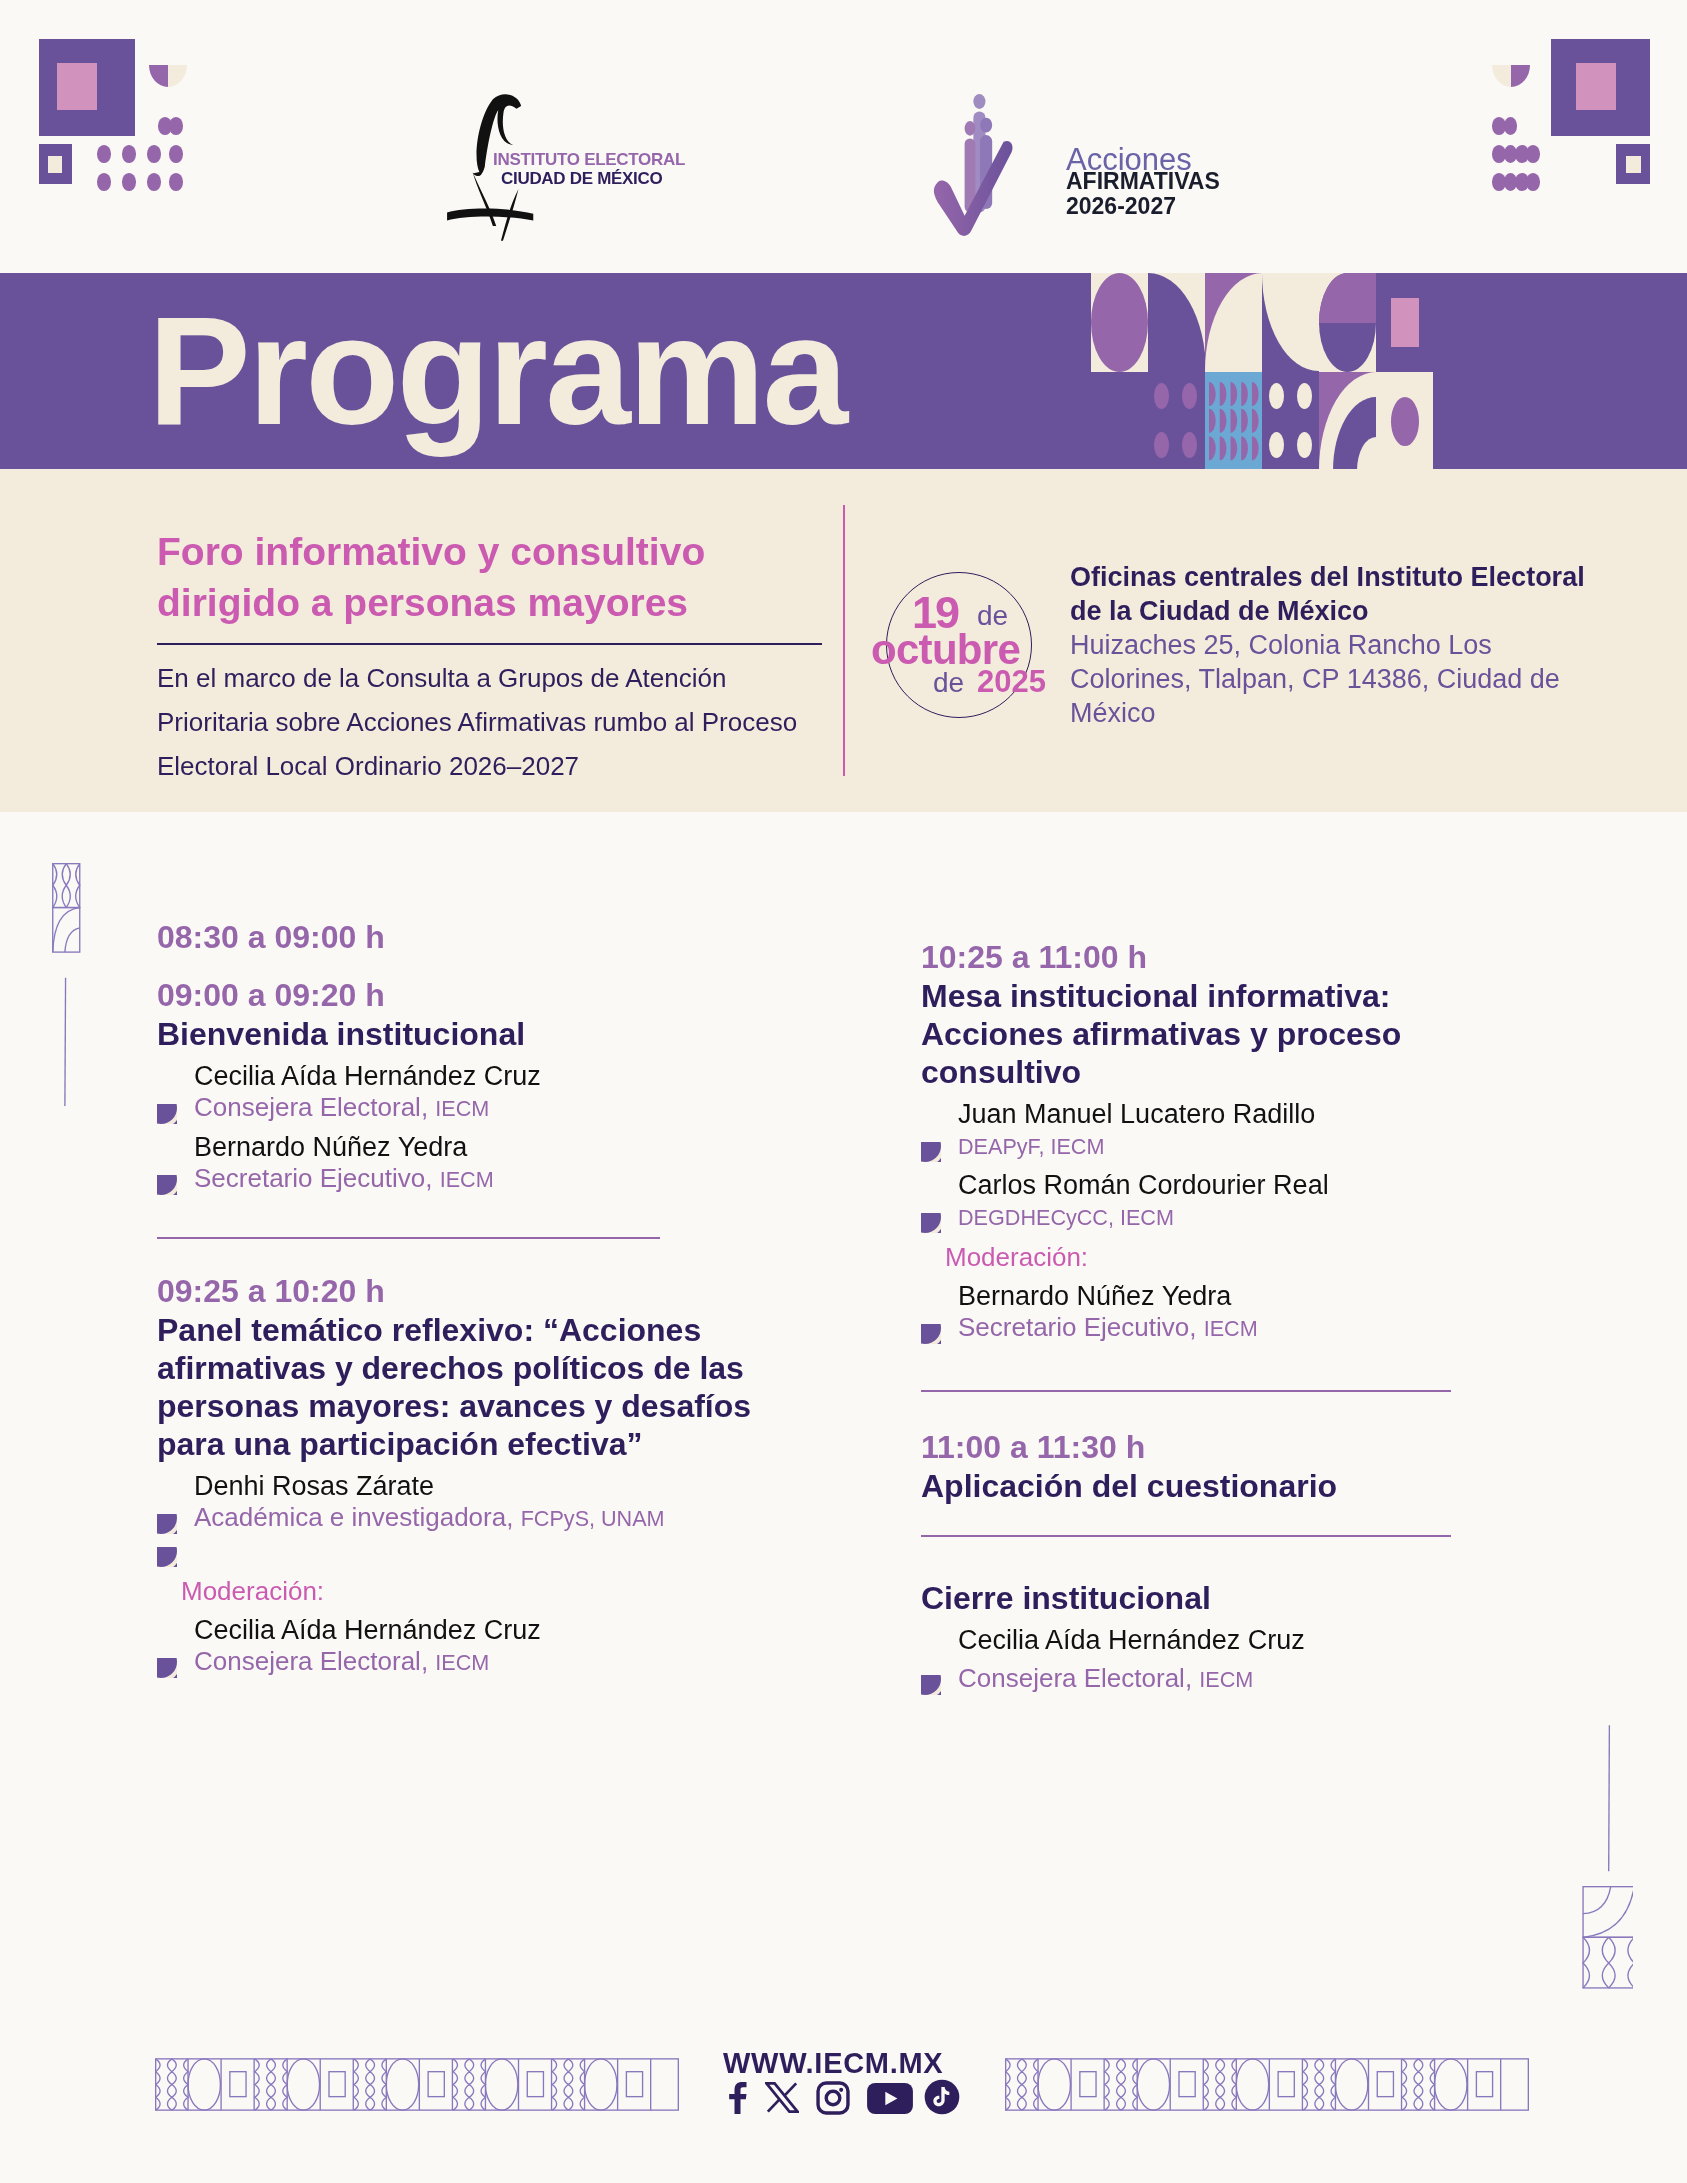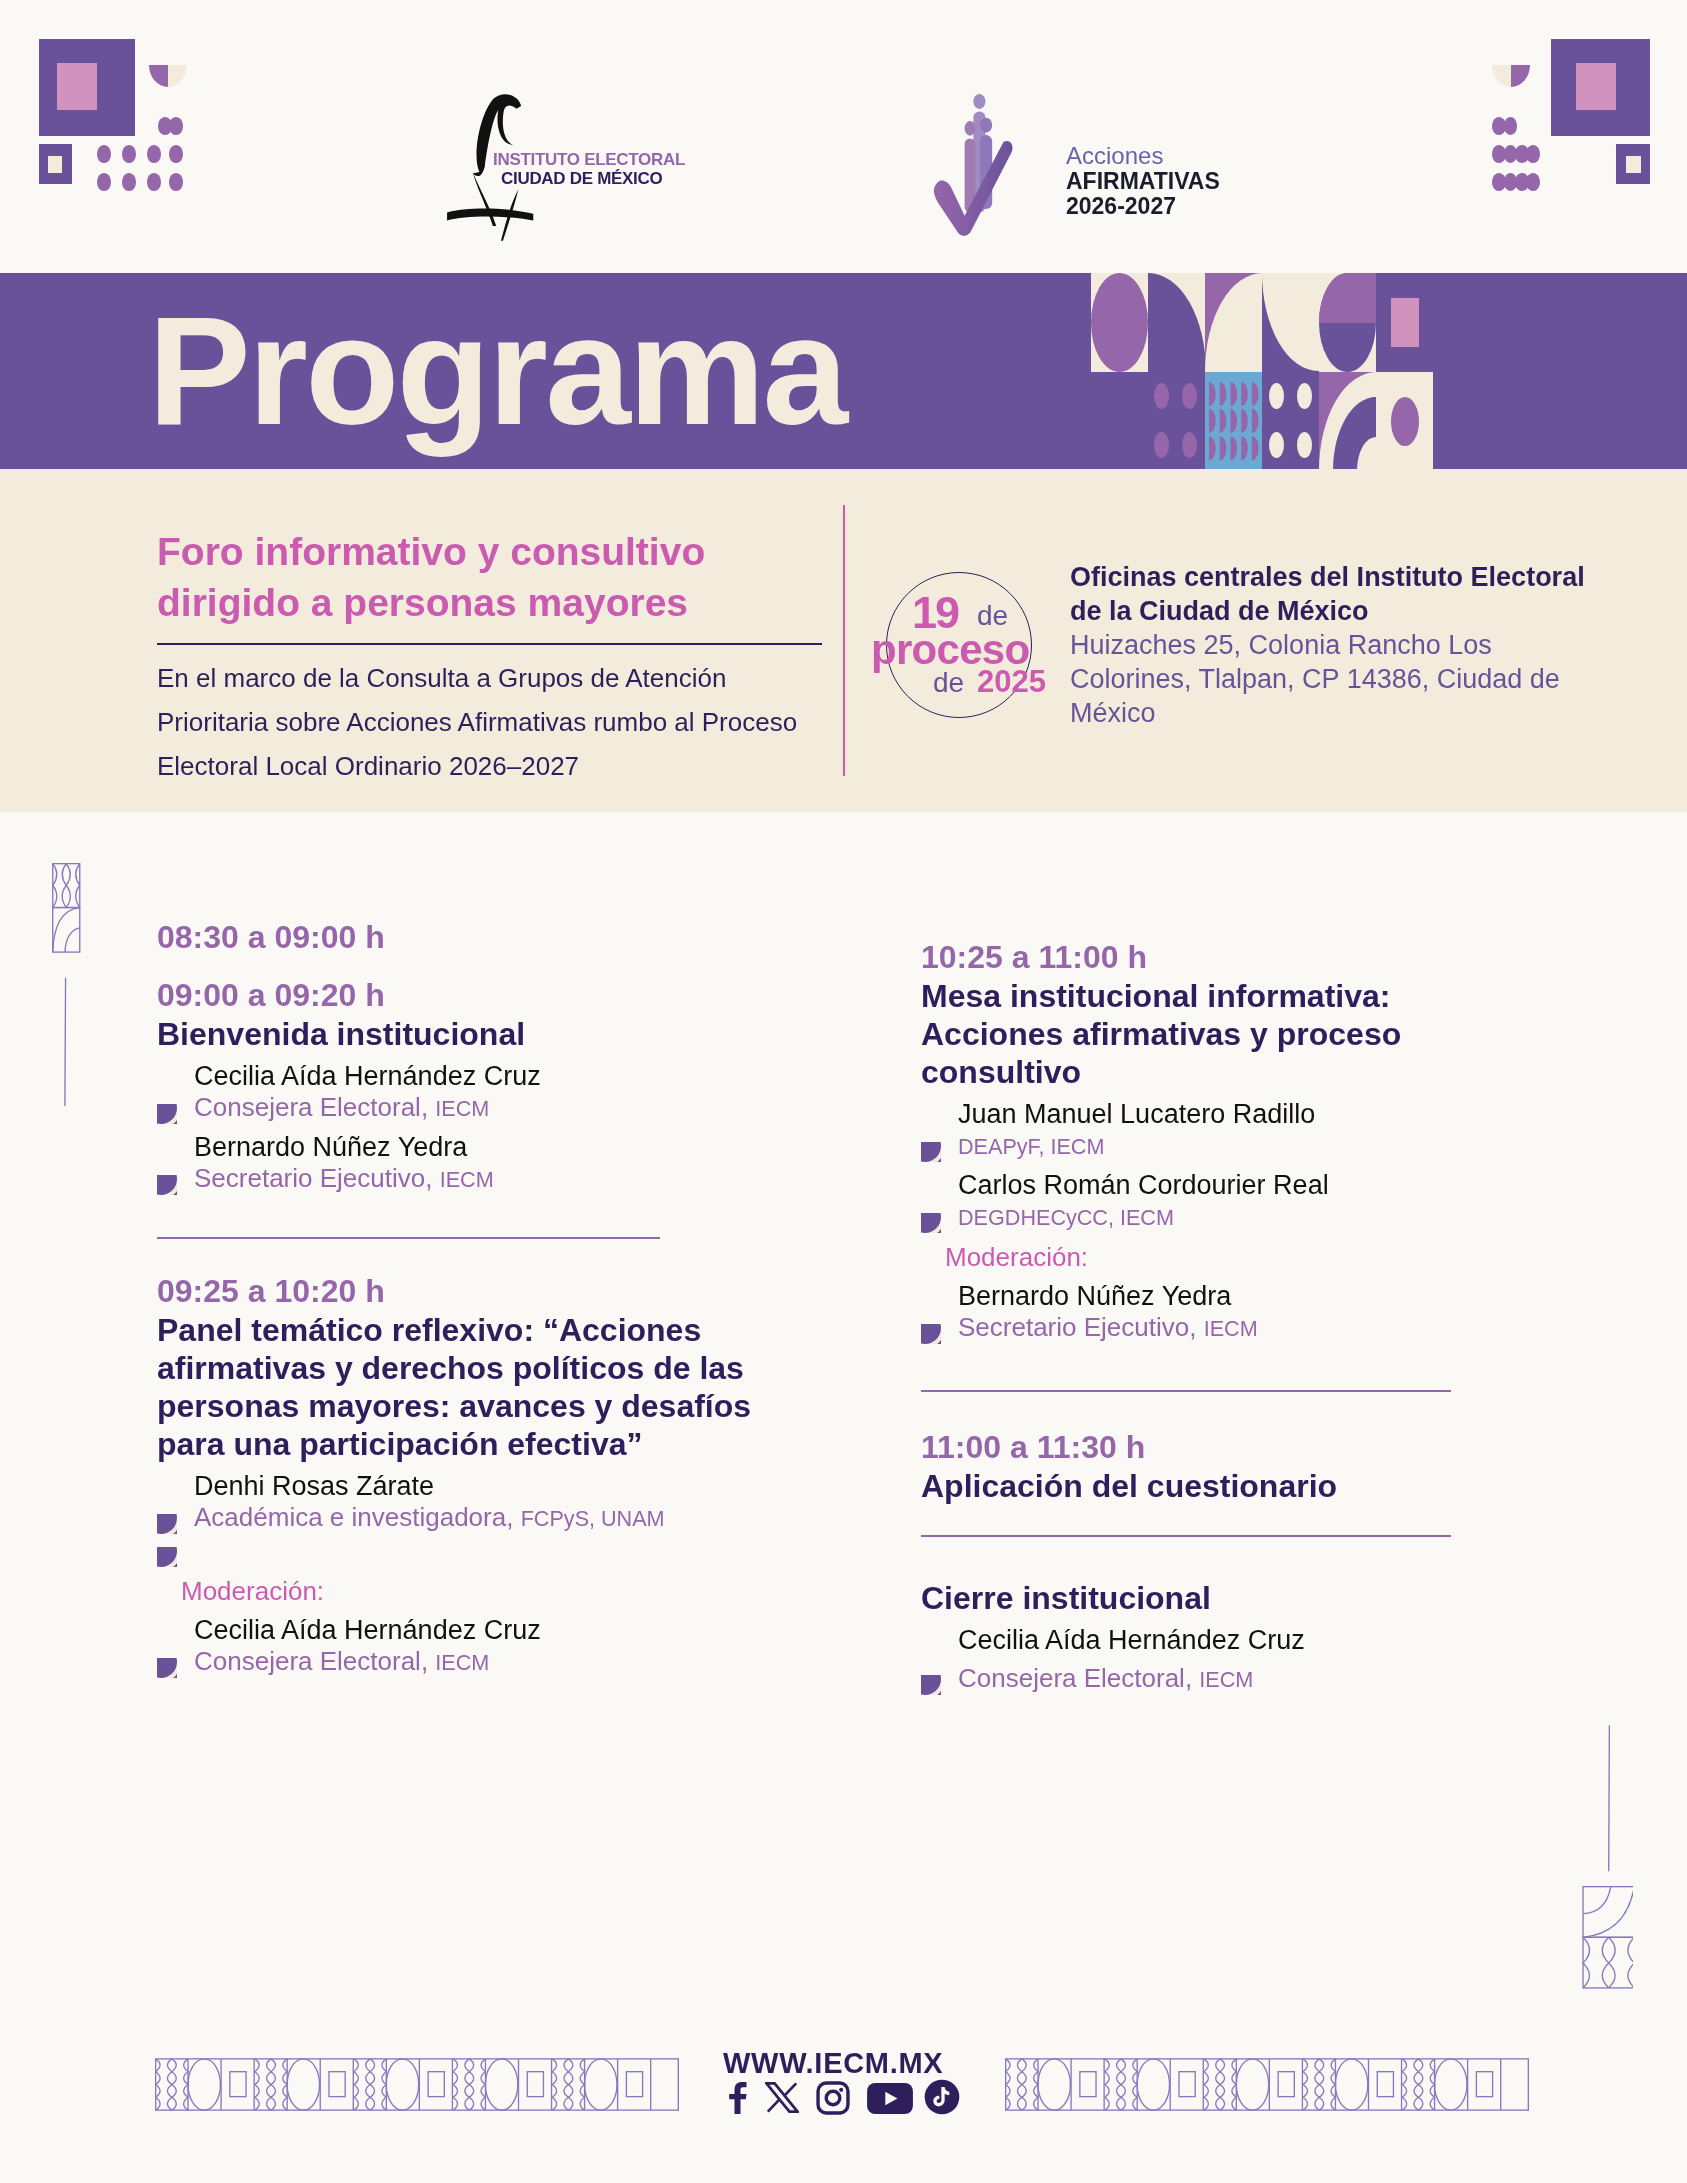--- a/index.html
+++ b/index.html
@@ -9,21 +9,21 @@
 
   
   .deco-sq-big { background: #6a529b; }
   .deco-sq-pink { background: #d192bd; }
   .deco-sq-cream { background: #f3ecdc; }
   .dot { position: absolute; width: 13.5px; height: 17.5px; border-radius: 50%; background: #9666aa; }
 
   
   .iecm-logo-text1 { color: #9666aa; font-weight: 700; font-size: 17px; letter-spacing: -0.3px; }
   .iecm-logo-text2 { color: #2f1e5c; font-weight: 700; font-size: 17px; letter-spacing: -0.3px; }
-  .aa-t1 { color: #6a63a8; font-size: 24px; }
+  .aa-t1 { color: #6a63a8; font-size: 31px; }
   .aa-t2 { color: #1a1d2b; font-weight: 700; font-size: 23px; }
 
   
   .banner { left: 0; top: 273px; width: 1100px; height: 196px; background: #6a529b; }
   .banner-title { left: 148px; top: 277px; font-size: 154px; font-weight: 700; color: #f3ecdc; letter-spacing: -2.7px; line-height: 189px; }
   .tile { position: absolute; overflow: hidden; }
 
   
   .info { left: 0; top: 469px; width: 1687px; height: 343px; background: #f3ecdc; }
   .foro-title { left: 157px; top: 526px; width: 675px; color: #cb5ab1; font-weight: 700; font-size: 39px; line-height: 51px; }
@@ -200,21 +200,21 @@
 
 <div class="abs info"></div>
 <div class="abs foro-title">Foro informativo y consultivo dirigido a personas mayores</div>
 <div class="abs foro-rule"></div>
 <div class="abs foro-sub">En el marco de la Consulta a Grupos de Atención Prioritaria sobre Acciones Afirmativas rumbo al Proceso Electoral Local Ordinario 2026–2027</div>
 <div class="abs vrule"></div>
 
 <div class="abs date-circle"></div>
 <div class="abs date-19">19</div>
 <div class="abs date-de1">de</div>
-<div class="abs date-oct">proceso</div>
+<div class="abs date-oct">octubre</div>
 <div class="abs date-de2">de</div>
 <div class="abs date-2025">2025</div>
 
 <div class="abs venue-name">Oficinas centrales del Instituto Electoral de la Ciudad de México</div>
 <div class="abs venue-addr">Huizaches 25, Colonia Rancho Los Colorines, Tlalpan, CP 14386, Ciudad de México</div>
 
 <svg class="abs" style="left:46px;top:863px;" width="54" height="270" viewBox="0 0 80 400">
   <g fill="none" stroke="#8a78bd" stroke-width="2">
     <rect x="10" y="1" width="40" height="65"></rect>
     <path d="M10 1 Q22 17 10 33 Q22 49 10 66 M30 1 Q18 17 30 33 Q18 49 30 66 M30 1 Q42 17 30 33 Q42 49 30 66 M50 1 Q38 17 50 33 Q38 49 50 66"></path>

